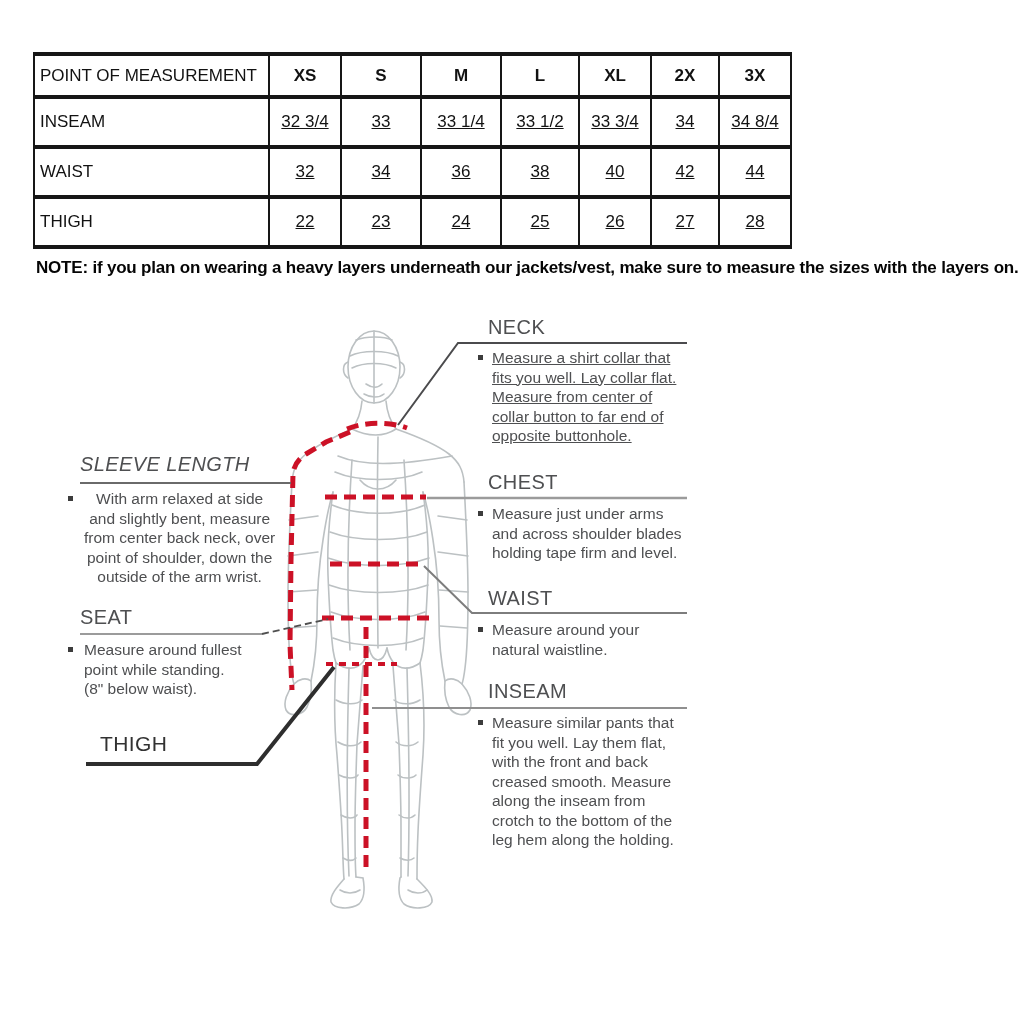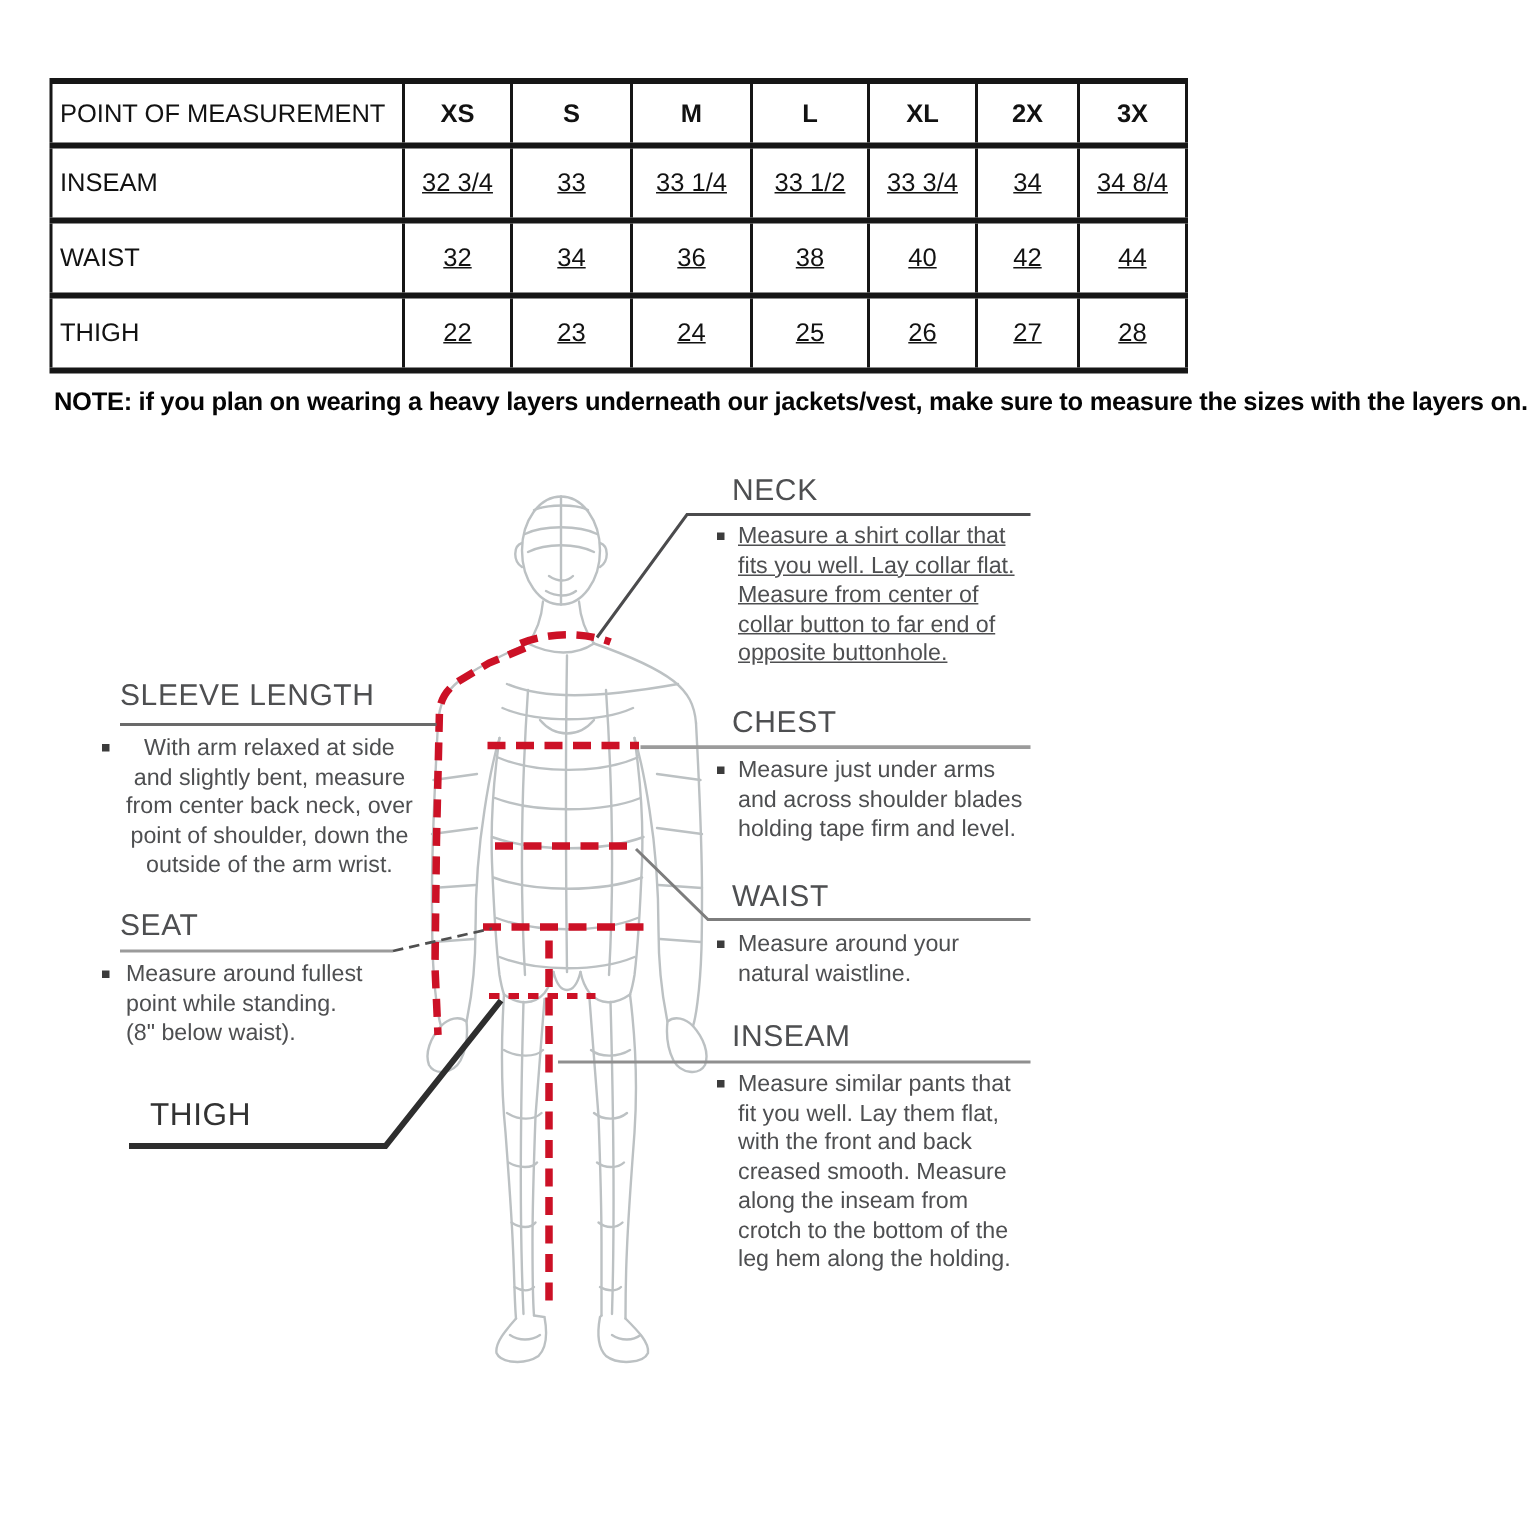--- a/index.html
+++ b/index.html
@@ -39,21 +39,21 @@
   .pos-chest-bullet{left:478px;top:511px;}
 
   .pos-waist-title{position:absolute;left:488px;top:587px;}
   .pos-waist-lines{position:absolute;left:492px;top:620px;}
   .pos-waist-bullet{left:478px;top:627px;}
 
   .pos-inseam-title{position:absolute;left:488px;top:680px;}
   .pos-inseam-lines{position:absolute;left:492px;top:713px;}
   .pos-inseam-bullet{left:478px;top:720px;}
 
-  .pos-sleeve-title{position:absolute;left:80px;top:453px;}
+  .pos-sleeve-title{position:absolute;left:80px;top:453px;font-style:italic;}
   .pos-sleeve-lines{position:absolute;left:84px;top:489px;text-align:center;}
   .pos-sleeve-bullet{left:68px;top:496px;}
 
   .pos-seat-title{position:absolute;left:80px;top:606px;}
   .pos-seat-lines{position:absolute;left:84px;top:640px;}
   .pos-seat-bullet{left:68px;top:647px;}
 
   .pos-thigh-title{position:absolute;left:100px;top:732px;font-size:21px;color:#323232;}
   .pos-thigh-lines{position:absolute;left:97px;top:771px;font-size:16.5px;
                    line-height:20.5px;color:#3b3b3b;}

